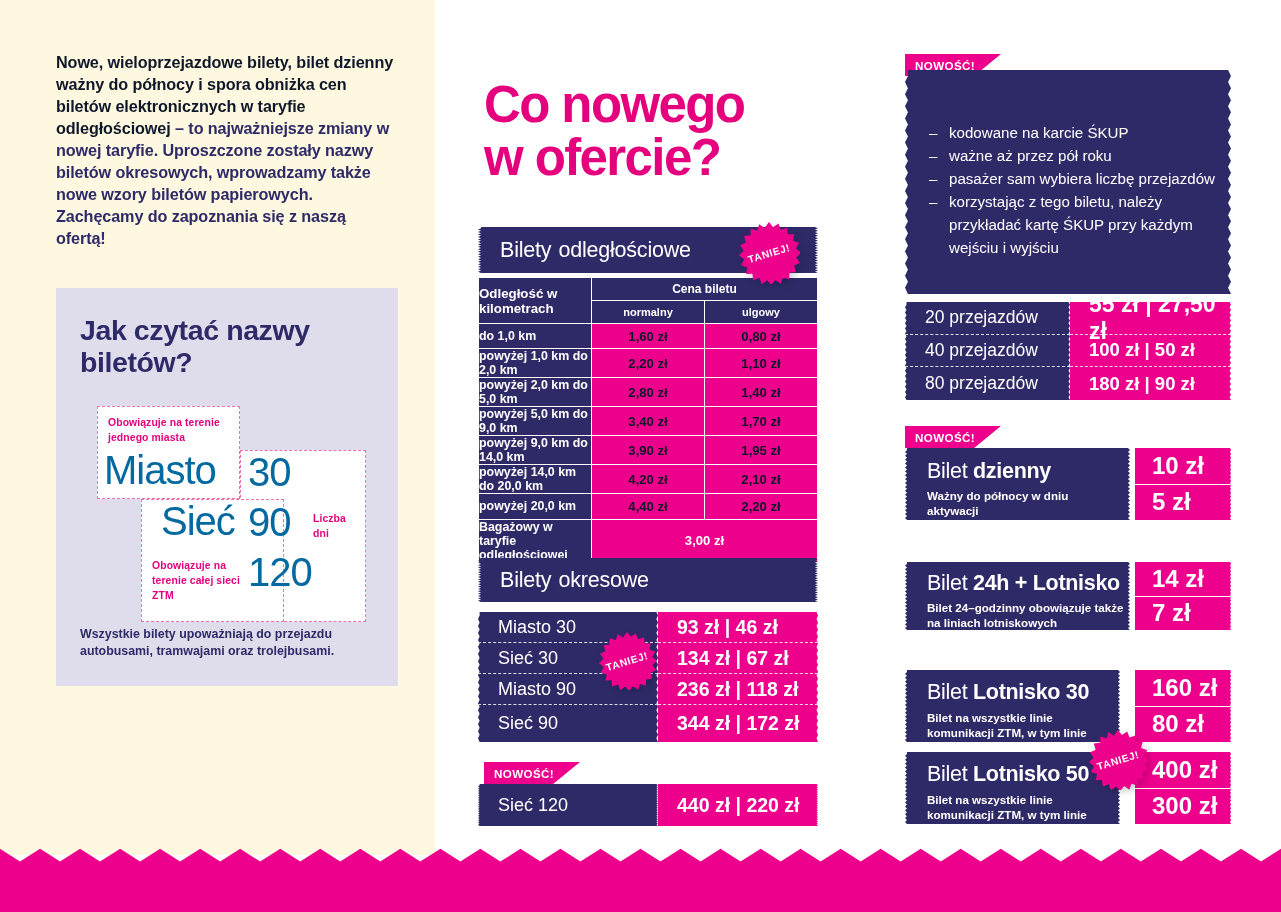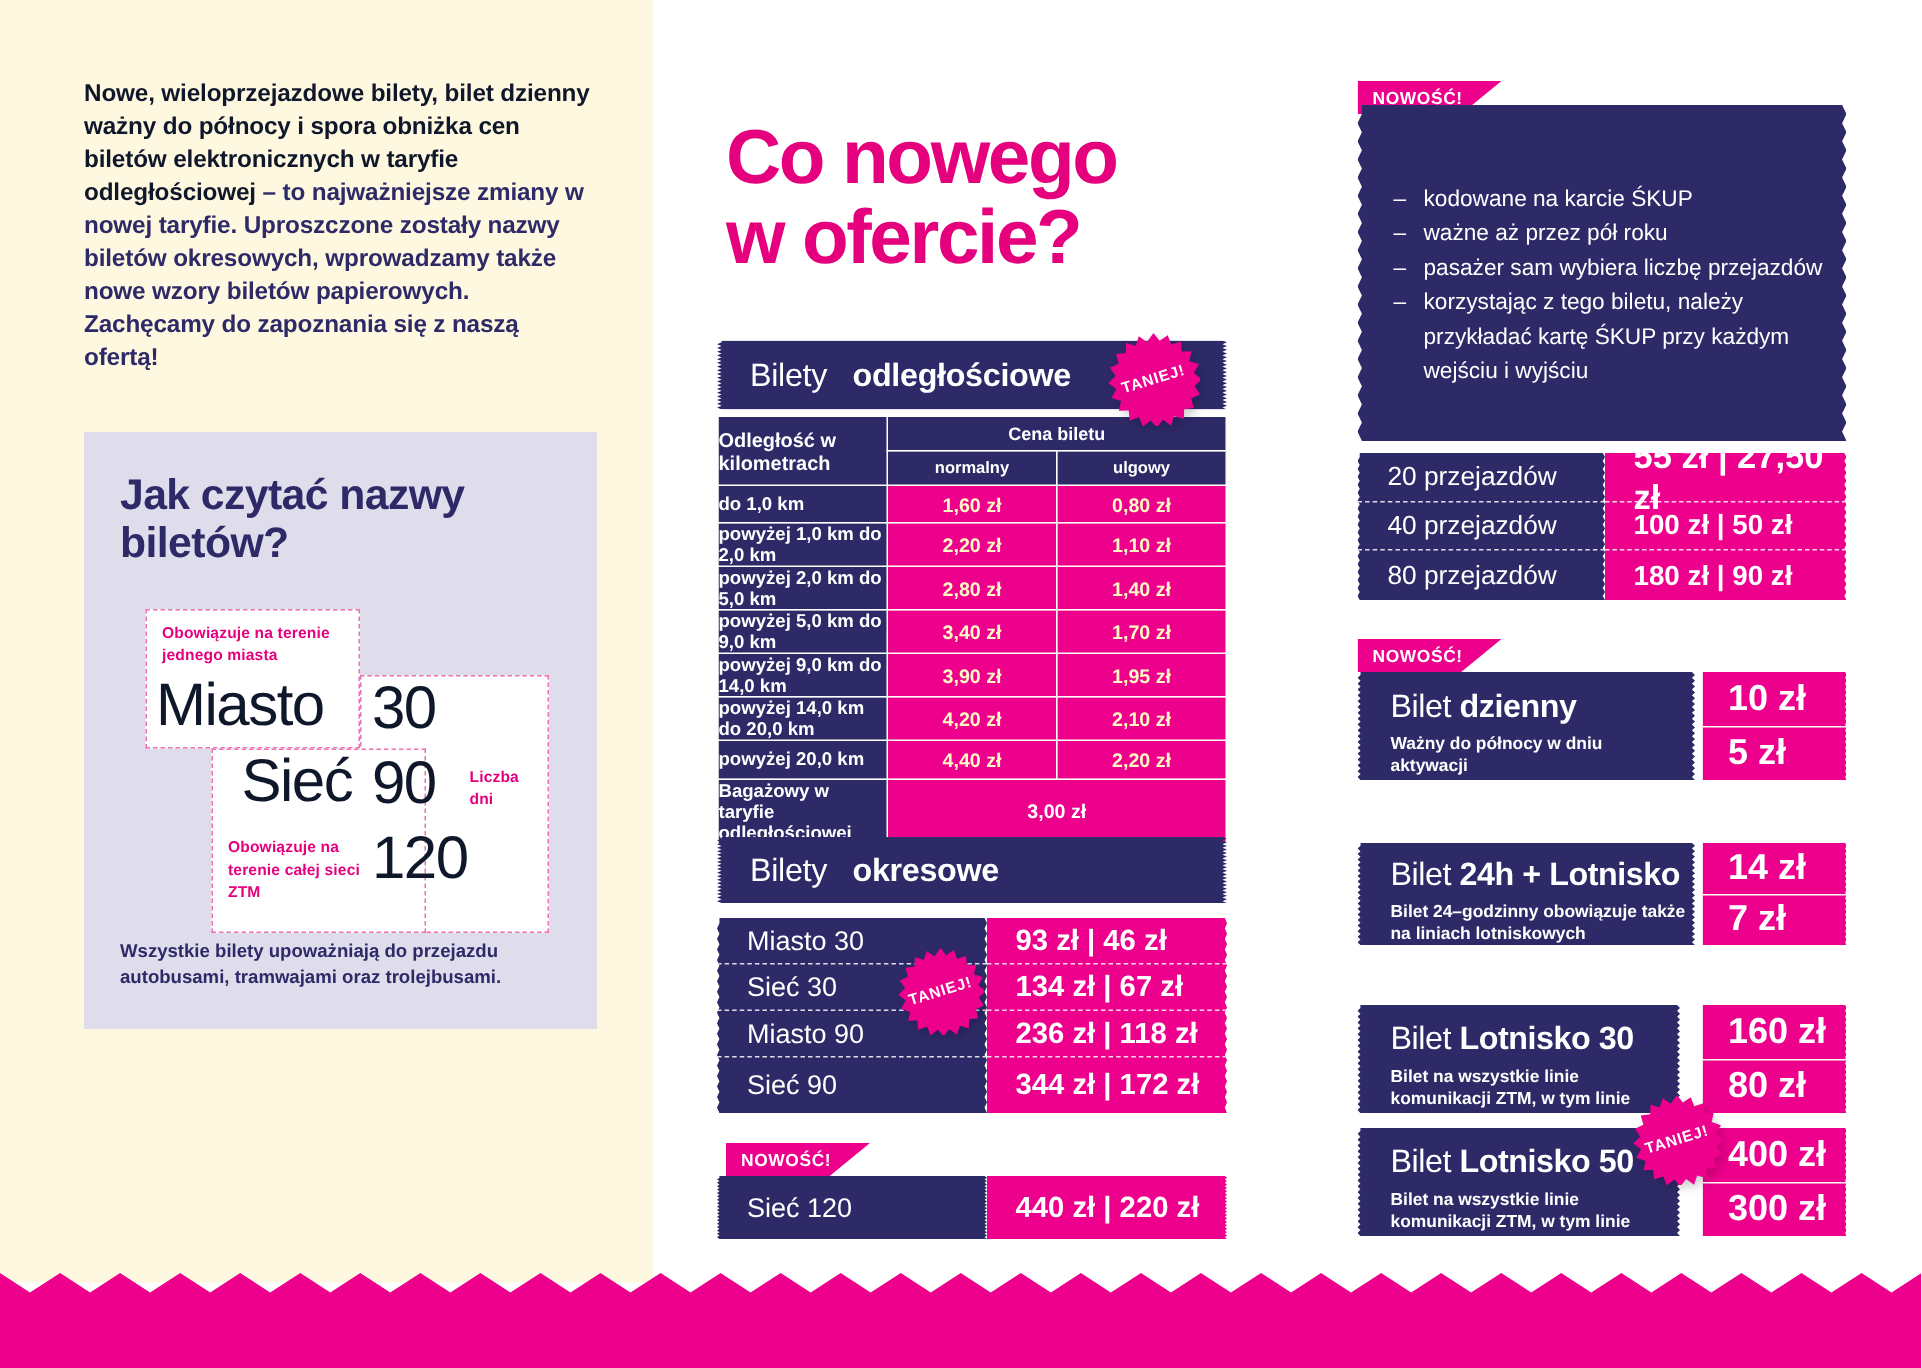--- a/index.html
+++ b/index.html
@@ -63,21 +63,21 @@
     font-size:28.5px; line-height:1.13; font-weight:700; color:#2E2A68;
     letter-spacing:-0.4px;
   }
   .diag{ position:absolute; left:0; top:118px; width:342px; height:212px; }
   .dbox{ position:absolute; border:1.4px dashed #F06FB0; background:#FFFFFF; }
   .b-miasto{ left:41px; top:0px;  width:143px; height:93px; z-index:3;}
   .b-siec  { left:85px; top:93px; width:143px; height:123px; z-index:3;}
   .b-days  { left:184px; top:44px; width:126px; height:172px; z-index:2;}
   .lbl-pink{ position:absolute; color:#E5007D; font-weight:700; font-size:10.4px;
              line-height:1.45; z-index:5; letter-spacing:0.1px;}
-  .bigword{ position:absolute; color:#0f172a; font-weight:400; font-size:40px;
+  .bigword{ position:absolute; color:#0369a1; font-weight:400; font-size:40px;
             line-height:1; z-index:6; letter-spacing:-1px;}
   .howto-foot{
     position:absolute; left:24px; top:338px; width:300px;
     font-size:12.4px; line-height:1.38; font-weight:700; color:#2E2A68;
   }
 
   
   .footnote{
     position:absolute; left:58px; top:724px; width:350px;
     font-size:12.3px; line-height:1.42; font-weight:700; color:#2E2A68;
@@ -136,21 +136,21 @@
       100% 83.7%, 99.1% 86.4%, 100% 89.1%, 99.1% 91.8%, 100% 94.5%, 99.1% 97.2%, 100% 100%,
       0% 100%);
   }
 
   
   .sechdr{
     position:absolute; background:#2E2A68; color:#fff;
     display:flex; align-items:center; padding-left:22px;
     font-size:21.5px; font-weight:400; letter-spacing:-0.2px;
   }
-  .sechdr b{ font-weight:700; margin-left:17px; }
+  .sechdr b{ font-weight:400; margin-left:7px; }
 
   
   .dtab{ position:absolute; left:478px; top:277px; width:340px; }
   .dtab table{ border-collapse:collapse; width:340px; table-layout:fixed; }
   .dtab td,.dtab th{ padding:0; border:1px solid #FFFFFF; }
   .dt-h-left{
     background:#2E2A68; color:#fff; font-size:13.3px; font-weight:700;
     text-align:left; padding-left:11px; height:46px; vertical-align:middle;
   }
   .dt-h-price{
@@ -159,21 +159,21 @@
   }
   .dt-h-sub{
     background:#2E2A68; color:#fff; font-size:11px; font-weight:700;
     text-align:center; height:23px;
   }
   .dt-row-lbl{
     background:#2E2A68; color:#fff; font-size:12.4px; font-weight:700;
     text-align:left; padding-left:11px; height:25.3px;
   }
   .dt-cell{
-    background:#EC008C; color:#fef9c3; font-size:13.1px; font-weight:700;
+    background:#EC008C; color:#0f172a; font-size:13.1px; font-weight:700;
     text-align:center; height:25.3px;
   }
   .dt-bag-lbl{
     background:#2E2A68; color:#fff; font-size:12.4px; font-weight:700;
     text-align:left; padding-left:11px; height:27px;
   }
   .dt-bag-val{
     background:#EC008C; color:#fff; font-size:13.1px; font-weight:700;
     text-align:center; height:27px;
   }

